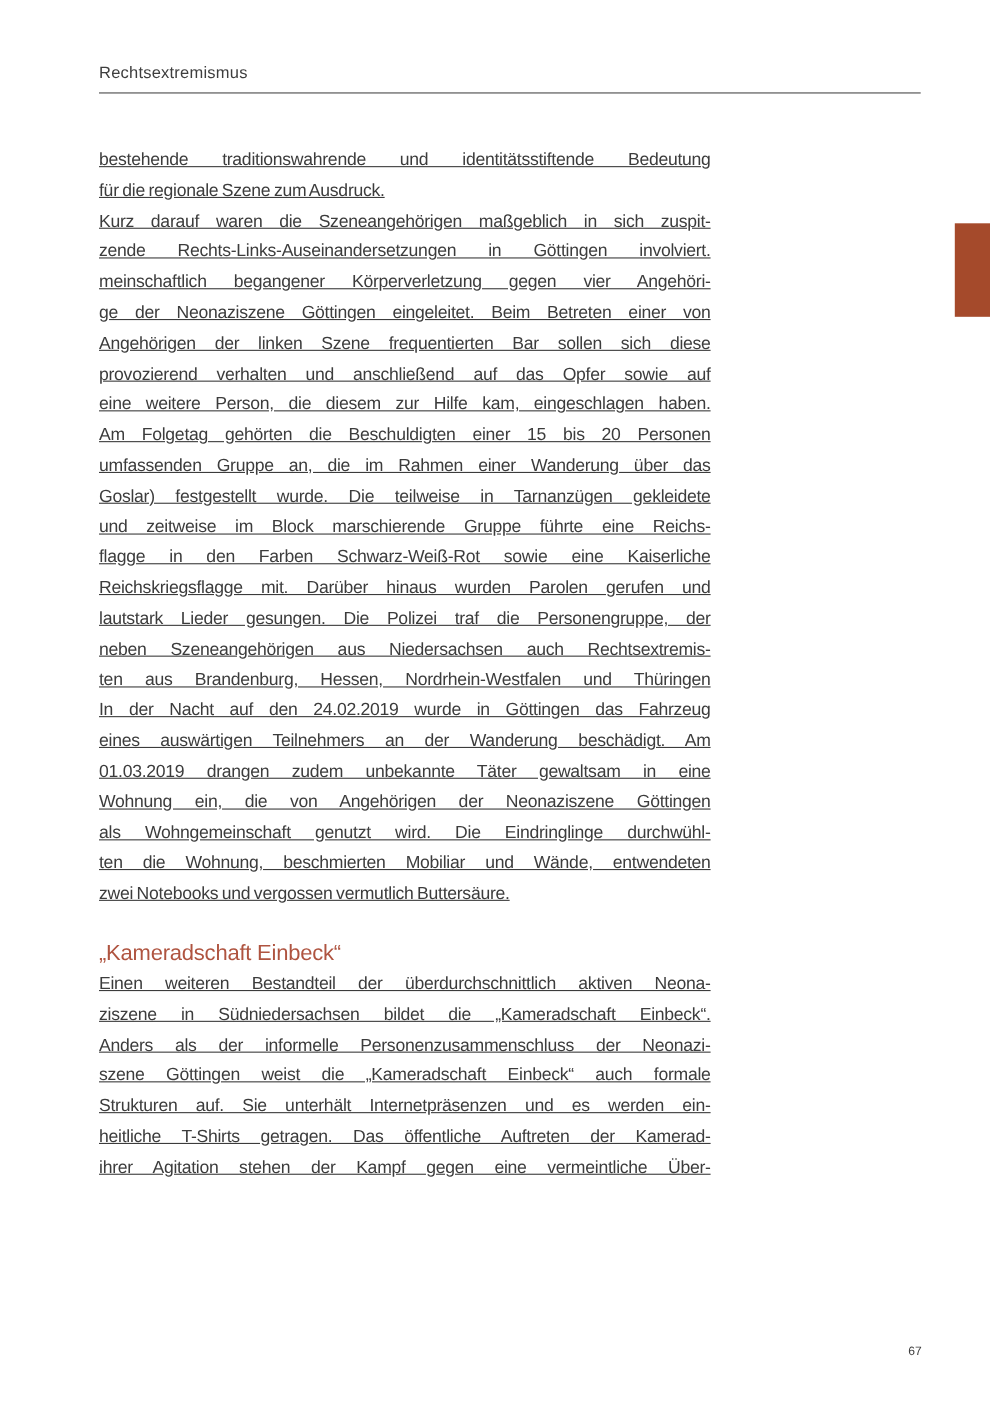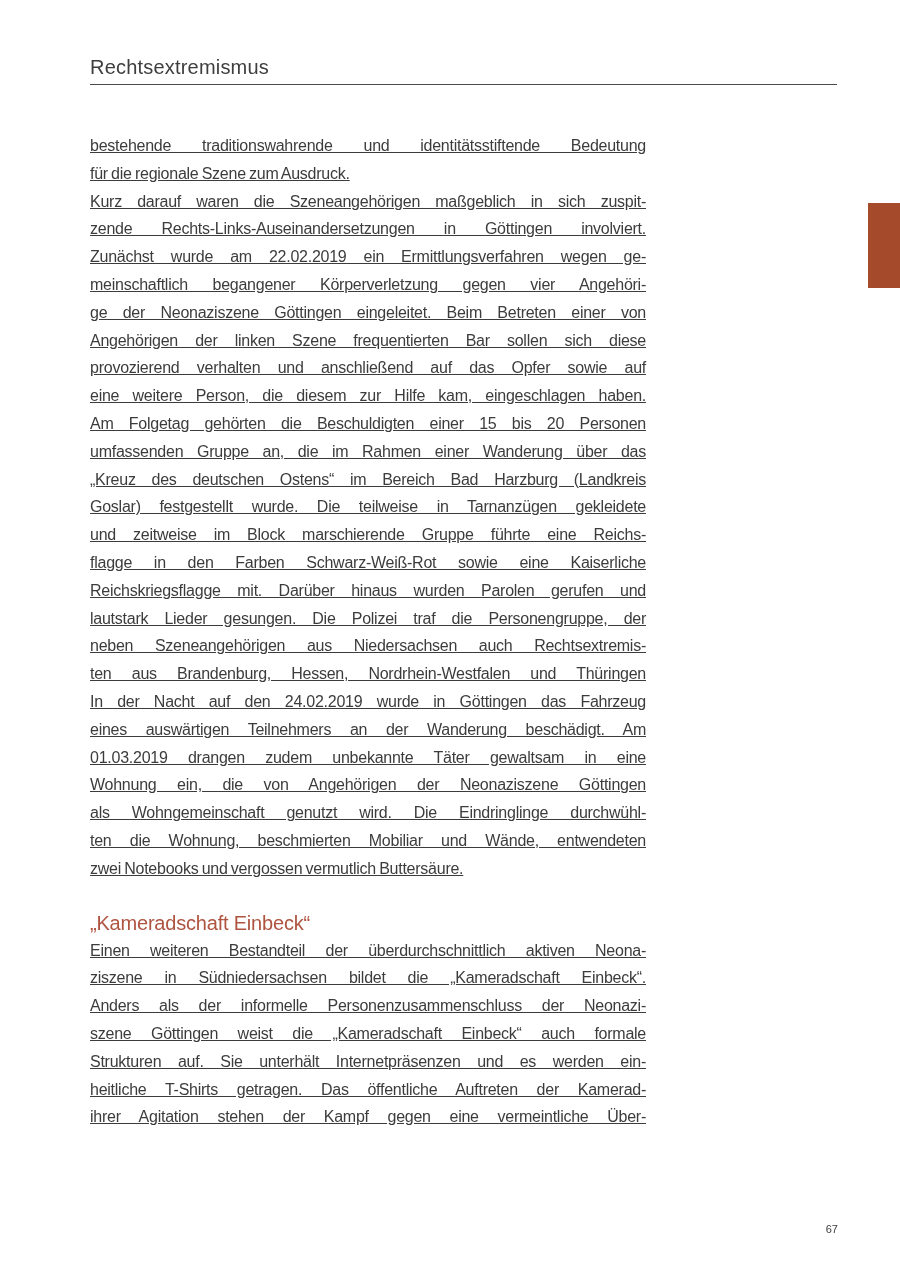--- a/index.html
+++ b/index.html
@@ -12,21 +12,21 @@
     position: relative;
     background: #ffffff;
     font-family: "Liberation Sans", "DejaVu Sans", sans-serif;
     color: #3c3c3c;
     overflow: hidden;
   }
   .running-header {
     position: absolute;
     left: 90px;
     top: 59px;
-    font-size: 20px;
+    font-size: 15px;
     line-height: 16px;
     letter-spacing: 0.2px;
     color: #3e3e3e;
   }
   .header-rule {
     position: absolute;
     left: 90px;
     top: 84px;
     width: 747px;
     height: 1px;
@@ -87,29 +87,27 @@
 <div class="chapter-tab" style="background: rgb(165, 74, 43);"></div>
 
 <div class="content">
   <div>
       <div class="line">bestehende traditionswahrende und identitätsstiftende Bedeutung</div>
       <div class="line line-end">für die regionale Szene zum Ausdruck.</div>
     </div>
   <div>
       <div class="line">Kurz darauf waren die Szeneangehörigen maßgeblich in sich zuspit-</div>
       <div class="line">zende Rechts-Links-Auseinandersetzungen in Göttingen involviert.</div>
-      <div class="line">Zunächst wurde am 22.02.2019 ein Ermittlungsverfahren wegen ge-</div>
       <div class="line">meinschaftlich begangener Körperverletzung gegen vier Angehöri-</div>
       <div class="line">ge der Neonaziszene Göttingen eingeleitet. Beim Betreten einer von</div>
       <div class="line">Angehörigen der linken Szene frequentierten Bar sollen sich diese</div>
       <div class="line">provozierend verhalten und anschließend auf das Opfer sowie auf</div>
       <div class="line">eine weitere Person, die diesem zur Hilfe kam, eingeschlagen haben.</div>
       <div class="line">Am Folgetag gehörten die Beschuldigten einer 15 bis 20 Personen</div>
       <div class="line">umfassenden Gruppe an, die im Rahmen einer Wanderung über das</div>
-      <div class="line">„Kreuz des deutschen Ostens“ im Bereich Bad Harzburg (Landkreis</div>
       <div class="line">Goslar) festgestellt wurde. Die teilweise in Tarnanzügen gekleidete</div>
       <div class="line">und zeitweise im Block marschierende Gruppe führte eine Reichs-</div>
       <div class="line">flagge in den Farben Schwarz-Weiß-Rot sowie eine Kaiserliche</div>
       <div class="line">Reichskriegsflagge mit. Darüber hinaus wurden Parolen gerufen und</div>
       <div class="line">lautstark Lieder gesungen. Die Polizei traf die Personengruppe, der</div>
       <div class="line">neben Szeneangehörigen aus Niedersachsen auch Rechtsextremis-</div>
       <div class="line">ten aus Brandenburg, Hessen, Nordrhein-Westfalen und Thüringen</div>
       <div class="line">In der Nacht auf den 24.02.2019 wurde in Göttingen das Fahrzeug</div>
       <div class="line">eines auswärtigen Teilnehmers an der Wanderung beschädigt. Am</div>
       <div class="line">01.03.2019 drangen zudem unbekannte Täter gewaltsam in eine</div>

